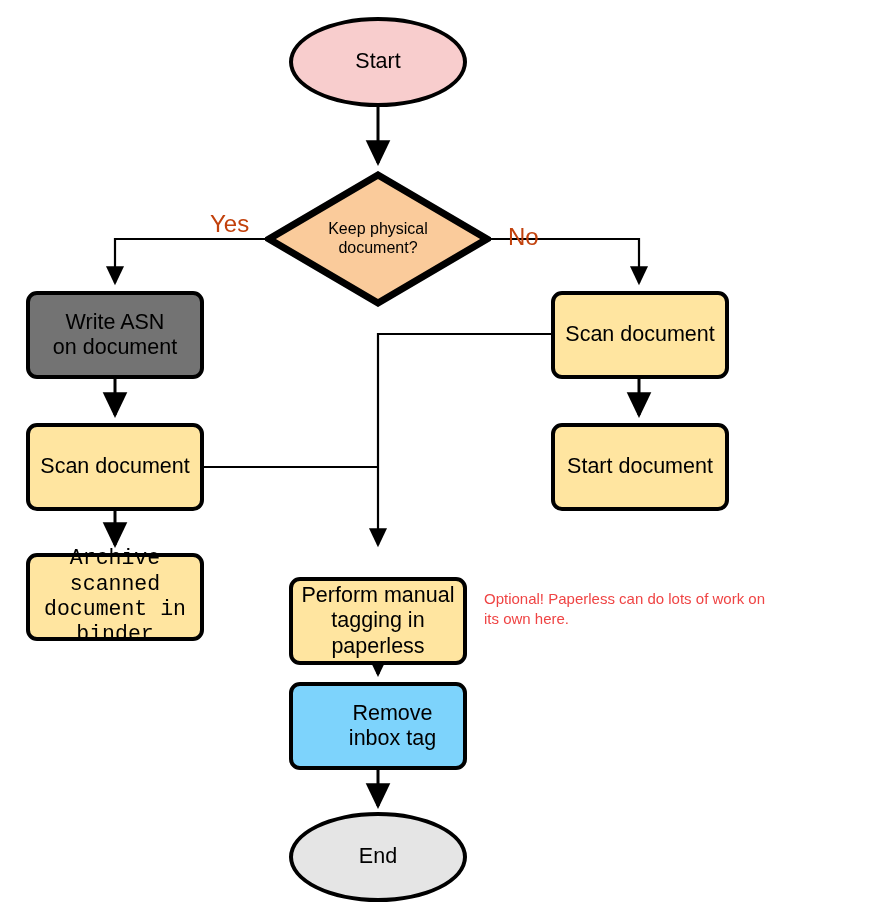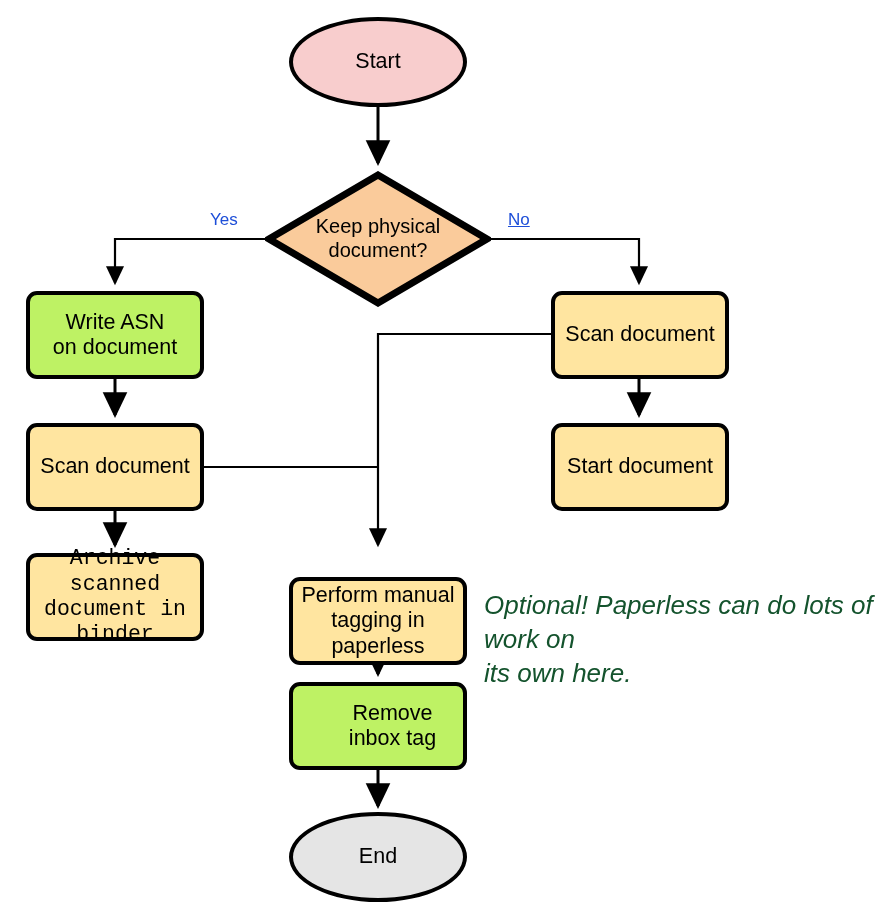--- a/index.html
+++ b/index.html
@@ -45,46 +45,45 @@
     font-size: 21.5px;
   }
   .node-terminator {
     border: 4px solid #000000;
     border-radius: 50%;
     font-size: 21.5px;
   }
   .node-decision {
     background: transparent;
     border: 0;
-    font-size: 20px;
+    font-size: 16px;
   }
   .node-decision .diamond-shape {
     position: absolute;
     left: 0;
     top: 0;
     width: 100%;
     height: 100%;
   }
   .node-decision .diamond-label {
     position: relative;
     z-index: 2;
     white-space: pre-line;
     line-height: 1.18;
   }
   .edge-label {
     position: absolute;
-    font-size: 17px;
-    color: #1d4ed8;
+    font-size: 24px;
+    color: #c2410c;
     white-space: nowrap;
   }
   .annotation {
     position: absolute;
-    font-style: italic;
-    font-size: 26px;
-    color: #14532d;
+    font-size: 15px;
+    color: #ef4444;
     line-height: 1.3;
     white-space: pre-line;
   }
 </style>
 </head>
 <body>
 
 <div id="flow-root">
 
   <svg id="edge-layer" width="888" height="907" viewBox="0 0 888 907" aria-hidden="true">
@@ -120,21 +119,21 @@
   </div>
 
   <div class="node node-decision" style="left:265px; top:171px; width:226px; height:136px;">
     <svg class="diamond-shape" viewBox="0 0 226 136" preserveAspectRatio="none">
       <polygon points="113,4 222,68 113,132 4,68" fill="#facb9b" stroke="#000000" stroke-width="7" stroke-linejoin="miter" vector-effect="non-scaling-stroke"></polygon>
     </svg>
     <span class="diamond-label">Keep physical
 document?</span>
   </div>
 
-  <div class="node node-process" style="left:26px; top:291px; width:178px; height:88px; background:#bef264;">
+  <div class="node node-process" style="left:26px; top:291px; width:178px; height:88px; background:#737373;">
     <span>Write ASN
 on document</span>
   </div>
 
   <div class="node node-process" style="left:26px; top:423px; width:178px; height:88px; background:#ffe5a0;">
     <span>Scan document</span>
   </div>
 
   <div class="node node-process" style="left:26px; top:553px; width:178px; height:88px; background:#ffe5a0;font-family:Liberation Mono, monospace;">
     <span>Archive scanned
@@ -149,29 +148,29 @@
   <div class="node node-process" style="left:551px; top:423px; width:178px; height:88px; background:#ffe5a0;">
     <span>Start document</span>
   </div>
 
   <div class="node node-process" style="left:289px; top:577px; width:178px; height:88px; background:#ffe5a0;">
     <span>Perform manual
 tagging in
 paperless</span>
   </div>
 
-  <div class="node node-process" style="left:289px; top:682px; width:178px; height:88px; background:#bef264;padding-left:29px;">
+  <div class="node node-process" style="left:289px; top:682px; width:178px; height:88px; background:#7dd3fc;padding-left:29px;">
     <span>Remove
 inbox tag</span>
   </div>
 
   <div class="node node-terminator" style="left:289px; top:812px; width:178px; height:90px; background:#e5e5e5;">
     <span>End</span>
   </div>
 
   <div class="edge-label" style="left:210px; top:210px;">Yes</div>
 
-  <div class="edge-label" style="left:508px; top:210px;text-decoration:underline;">No</div>
+  <div class="edge-label" style="left:508px; top:223px;">No</div>
 
   <div class="annotation" style="left:484px; top:589px; width:400px;">Optional! Paperless can do lots of work on
 its own here.</div>
 
 </div>
 
 </body></html>

